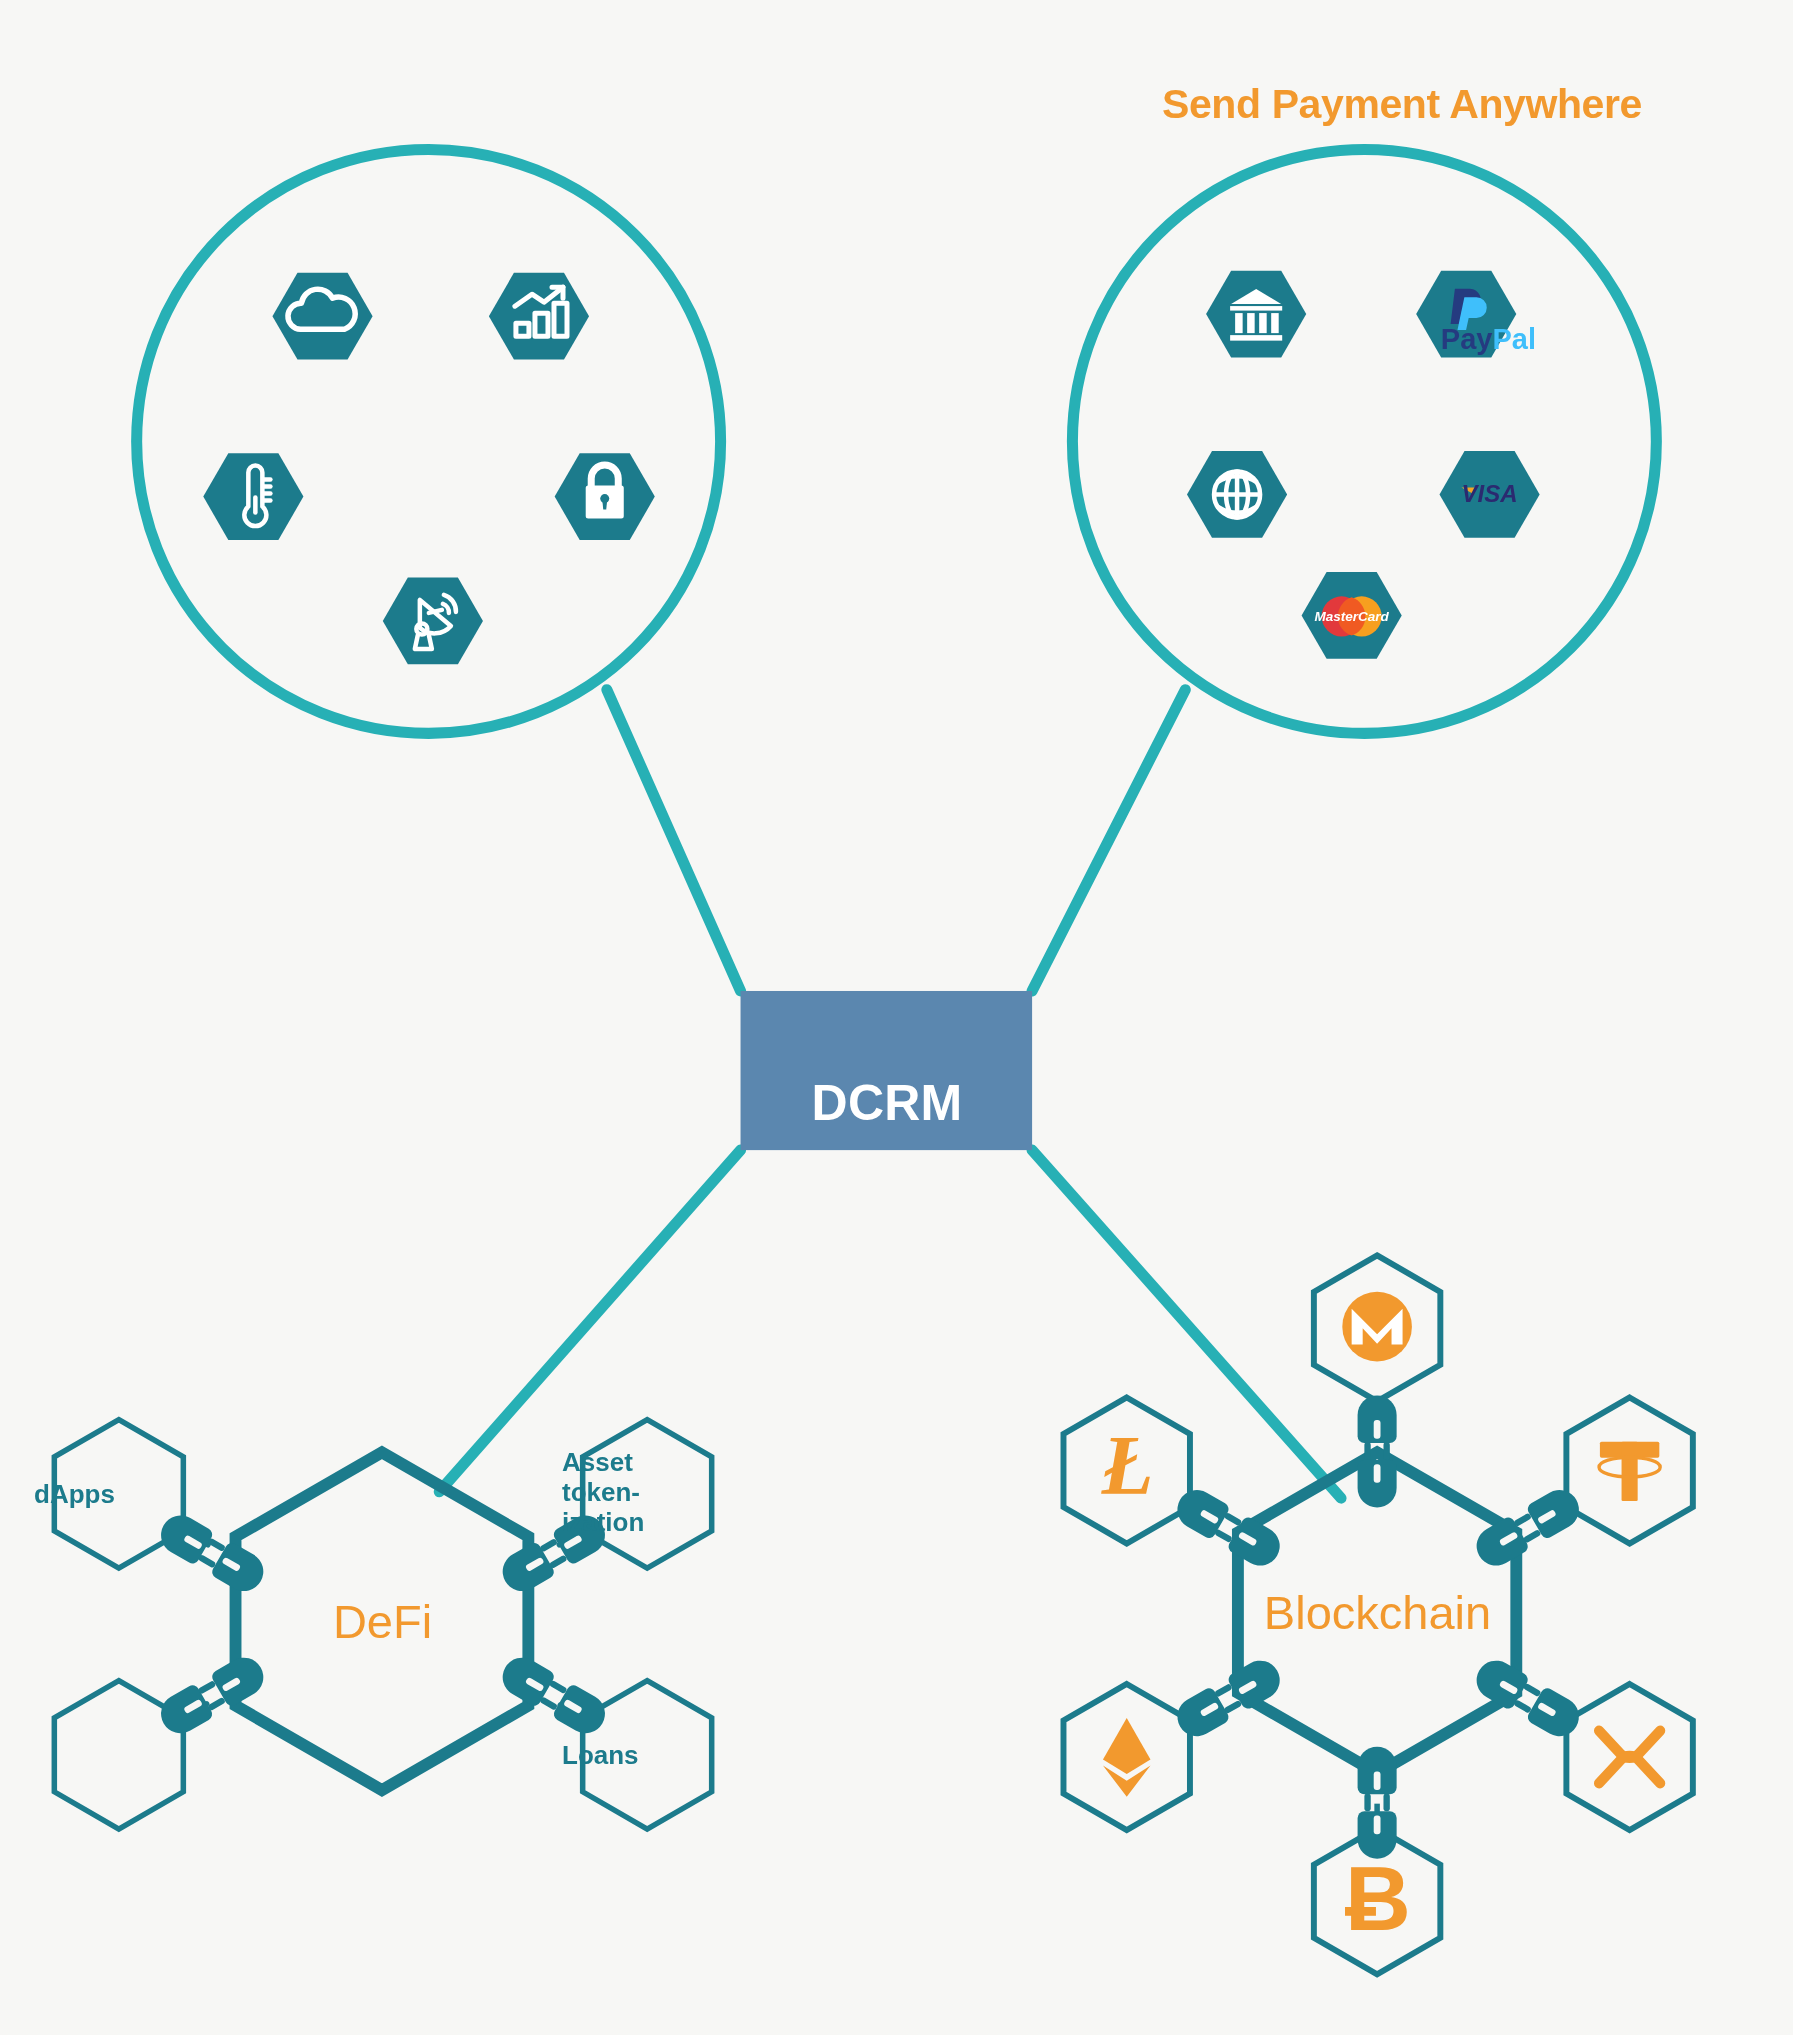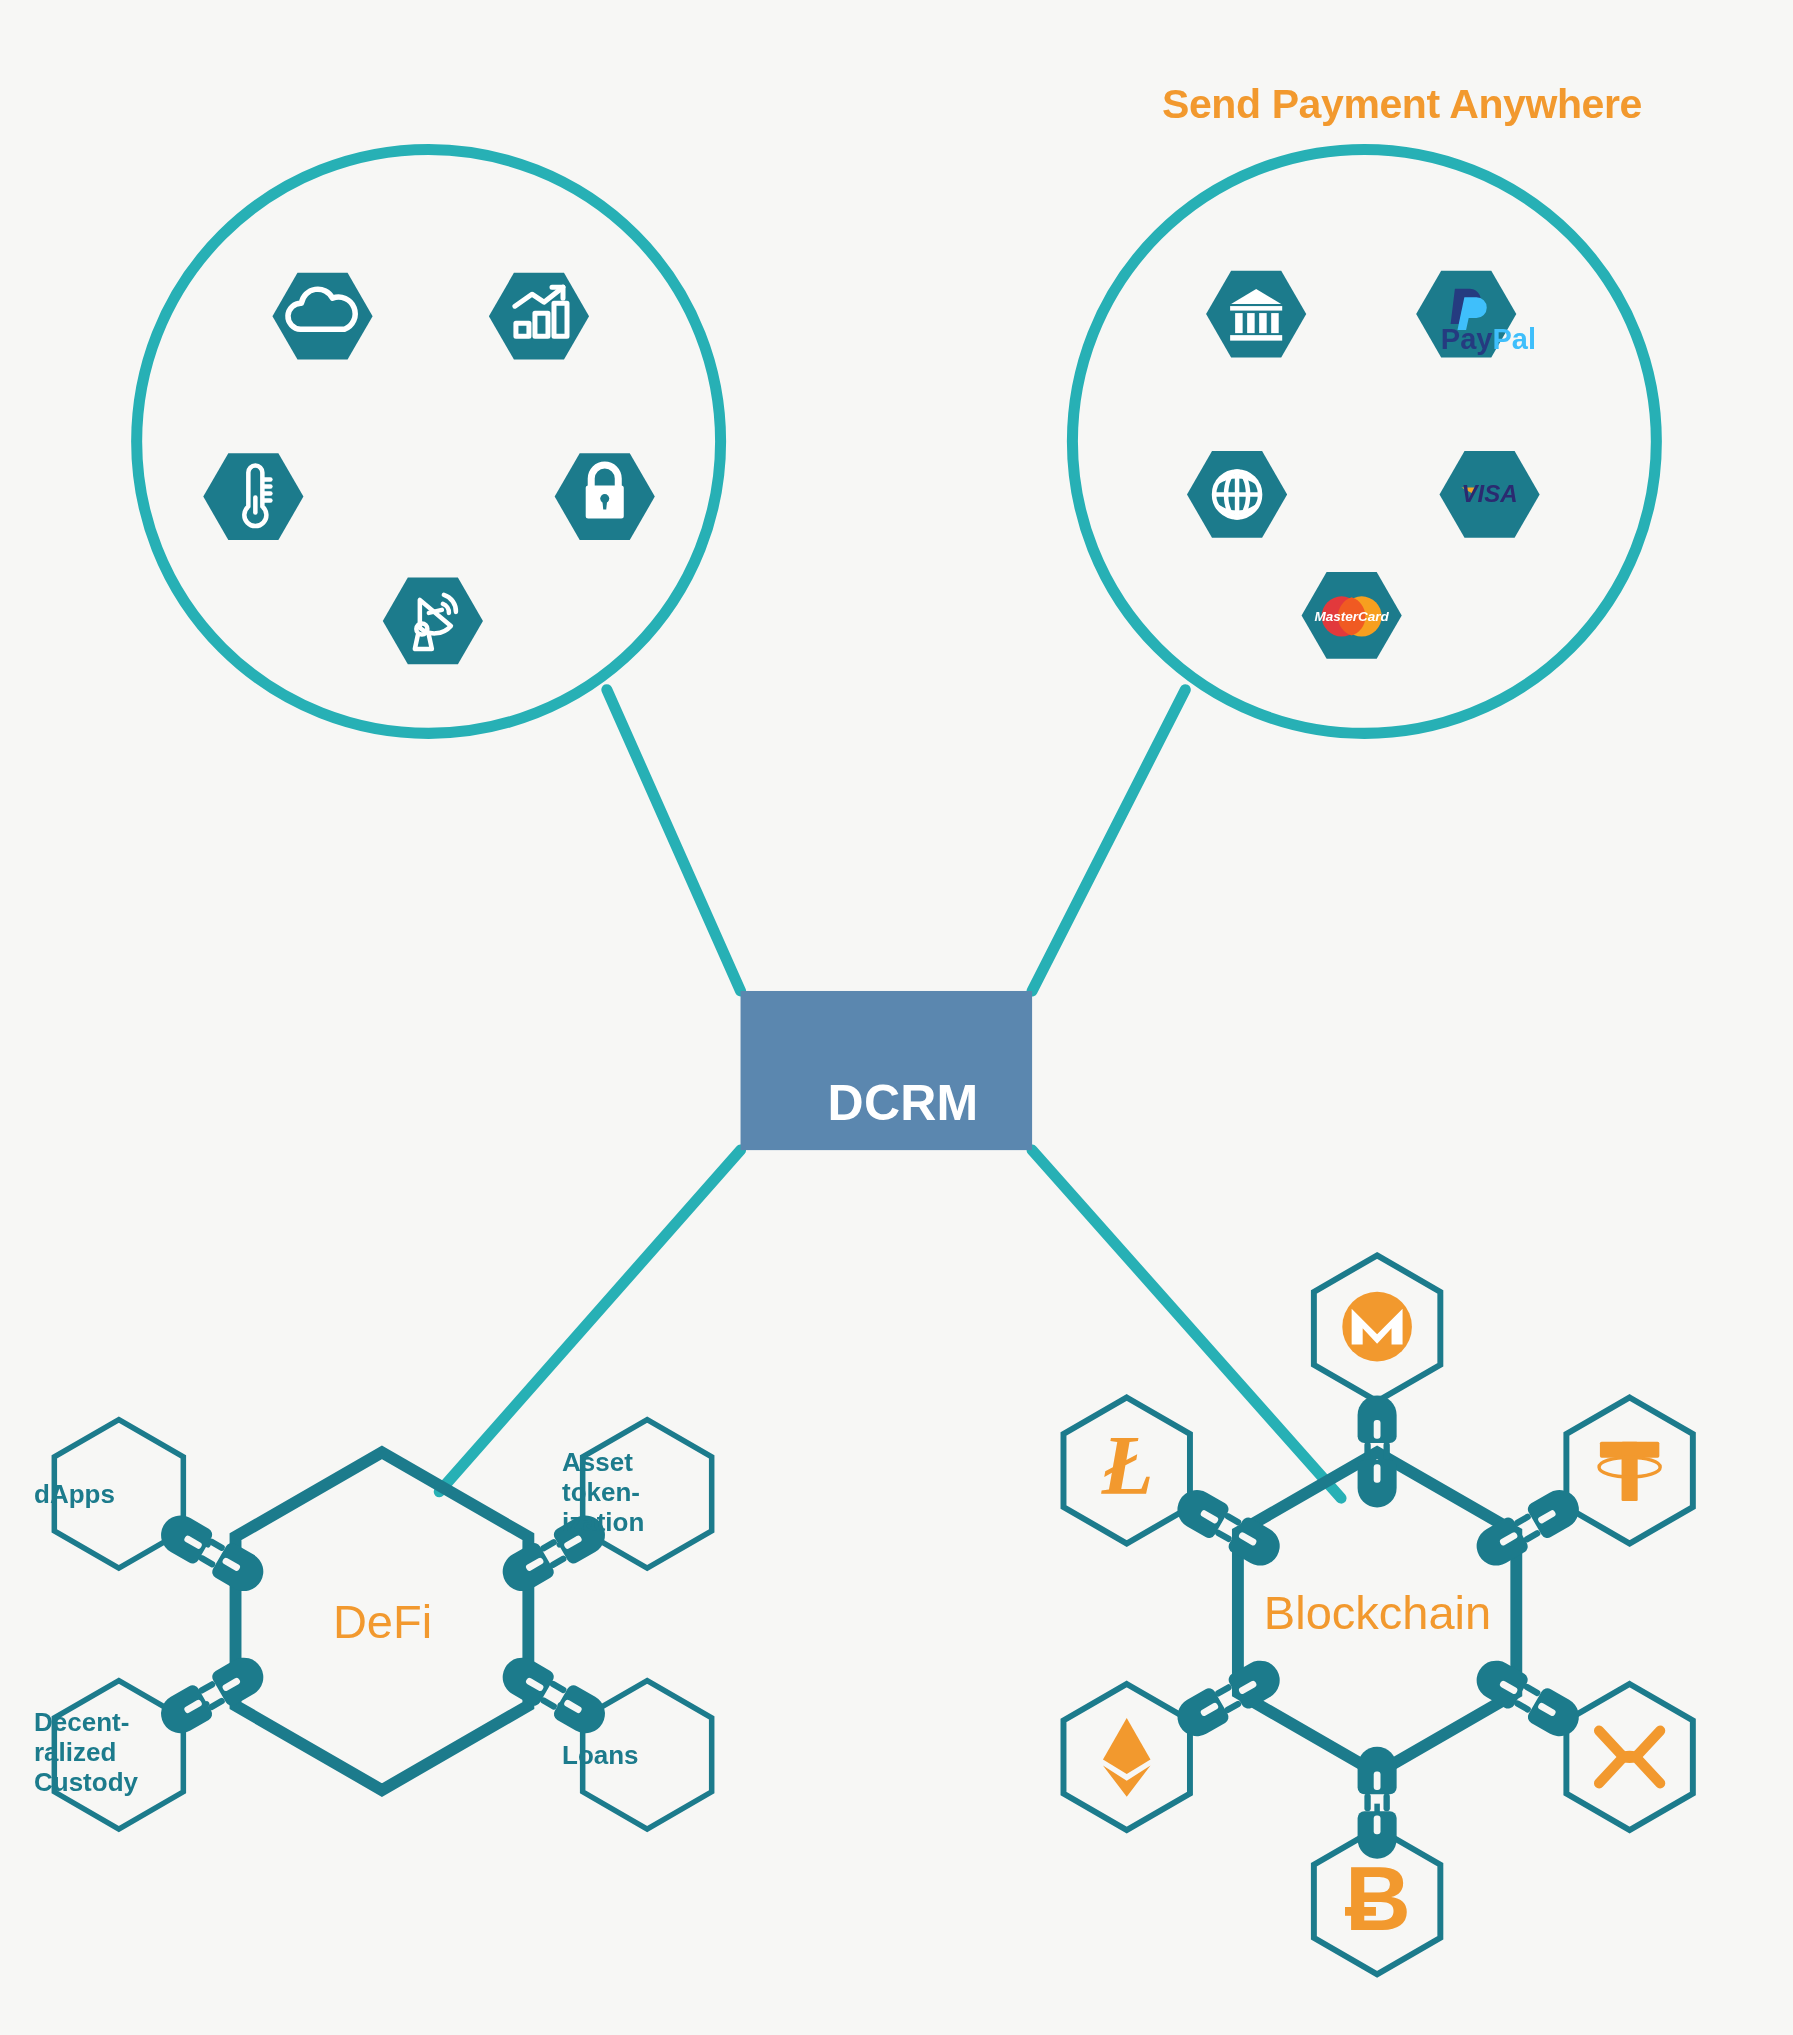--- a/index.html
+++ b/index.html
@@ -330,32 +330,29 @@
           <line x1="3245" y1="4250" x2="3245" y2="4308"></line>
         </g>
       <g fill="#1C7B8C" transform="translate(3245,4248) rotate(90)">
           <use href="#plugPair"></use>
         </g>
     </g>
   </svg>
 
   <div class="hdr" id="hdr-right">Send Payment Anywhere</div>
 
-  <div class="centerlabel" style="left:741px;top:1073px;width:292px;padding-left:16px;">DCRM</div>
+  <div class="centerlabel" style="left:741px;top:1073px;width:292px;">DCRM</div>
 
   <div class="nodelabel" style="left:255px;top:1594px;width:255px;">DeFi</div>
   <div class="nodelabel" style="left:1250px;top:1585px;width:255px;">Blockchain</div>
 
   <div class="leaflabel" style="left:34px;top:1479px;width:170px;">dApps</div>
   <div class="leaflabel" style="left:562px;top:1447px;width:170px;">Asset
 token-
 ization</div>
-  <div class="leaflabel" style="left:34px;top:1707px;width:170px;">Decent-
-ralized
-Custody</div>
   <div class="leaflabel" style="left:562px;top:1740px;width:170px;">Loans</div>
 
   <div class="cardtext" style="left:1396px;top:323px;width:140px;font-size:29px;color:#253B80;">
     <span>Pay</span><span style="color:#3FBFFB;">Pal</span>
   </div>
 
 </div>
 
 
 </body></html>

